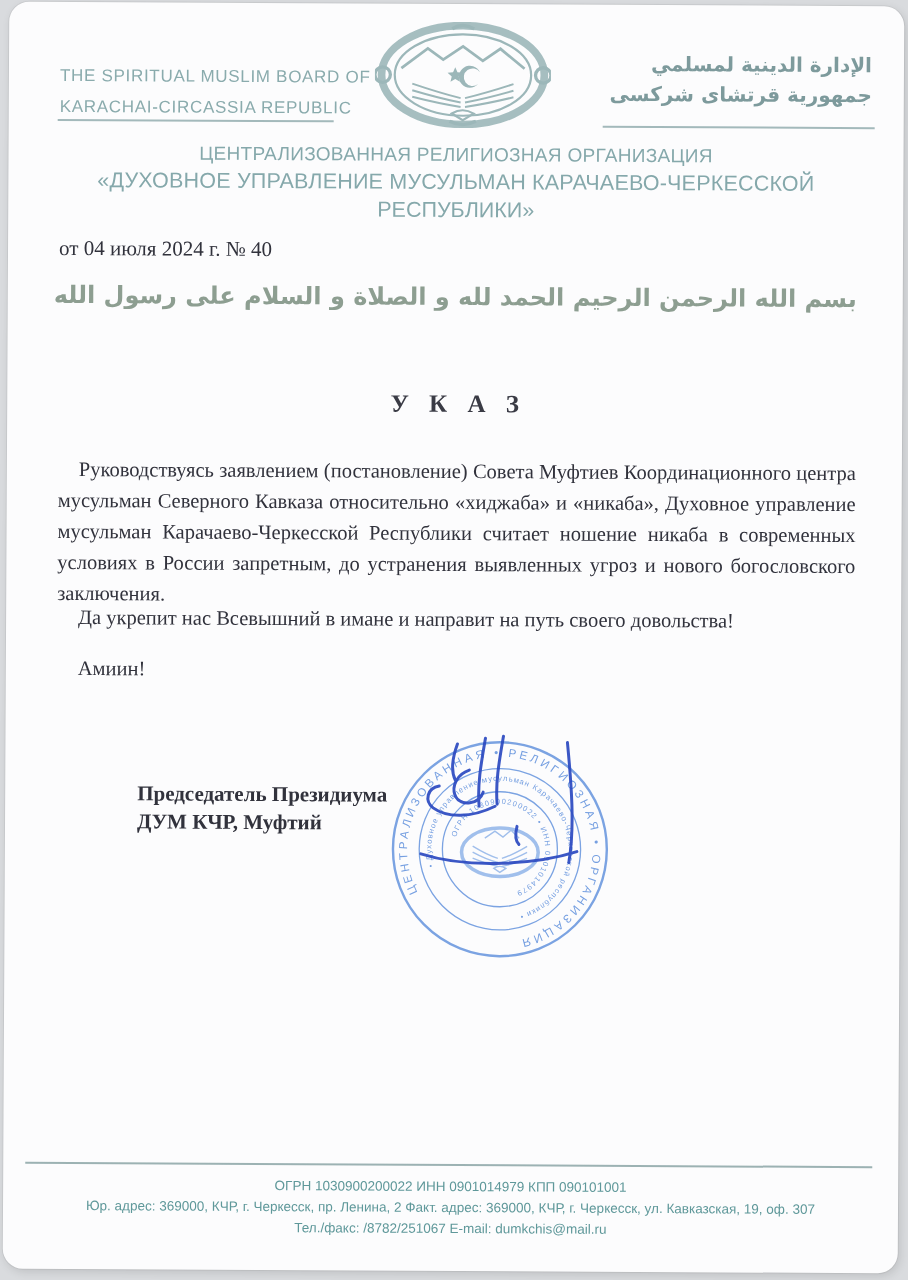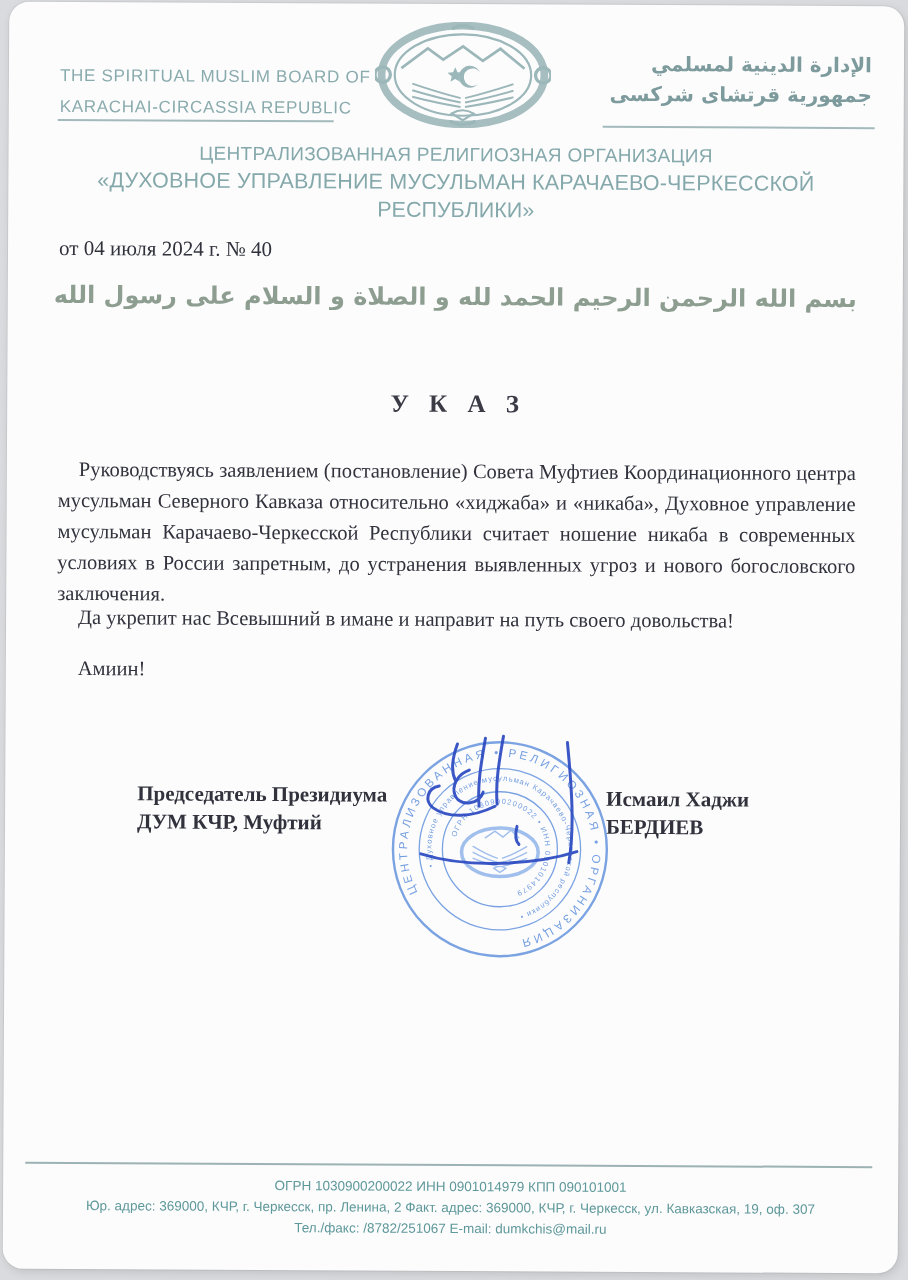--- a/index.html
+++ b/index.html
@@ -93,24 +93,20 @@
   <div class="abs ink doc-title">У К А З</div>
 
   <div class="abs ink para p1">Руководствуясь заявлением (постановление) Совета Муфтиев Координационного центра мусульман Северного Кавказа относительно «хиджаба» и «никаба», Духовное управление мусульман Карачаево-Черкесской Республики считает ношение никаба в современных условиях в России запретным, до устранения выявленных угроз и нового богословского заключения.</div>
   <div class="abs ink para p2">Да укрепит нас Всевышний в имане и направит на путь своего довольства!</div>
   <div class="abs ink para p3">Амиин!</div>
 
   <div class="abs ink sig-left">
     <div>Председатель Президиума</div>
     <div>ДУМ КЧР, Муфтий</div>
   </div>
-  <div class="abs ink sig-right">
-    <div>Исмаил Хаджи</div>
-    <div>БЕРДИЕВ</div>
-  </div>
 
   <svg class="abs stamp" width="232" height="232" viewBox="0 0 230 230">
     <g stroke="#5e8fdc" fill="none" opacity=".82">
       <circle cx="115" cy="115" r="106" stroke-width="2.4"></circle>
       <circle cx="115" cy="115" r="80" stroke-width="1.3"></circle>
       <circle cx="115" cy="115" r="57" stroke-width="1.3"></circle>
     </g>
     <defs>
       <path id="ringOuter" d="M115 23 a92 92 0 1 1 -0.1 0"></path>
       <path id="ringMid" d="M115 47 a68 68 0 1 1 -0.1 0"></path>

